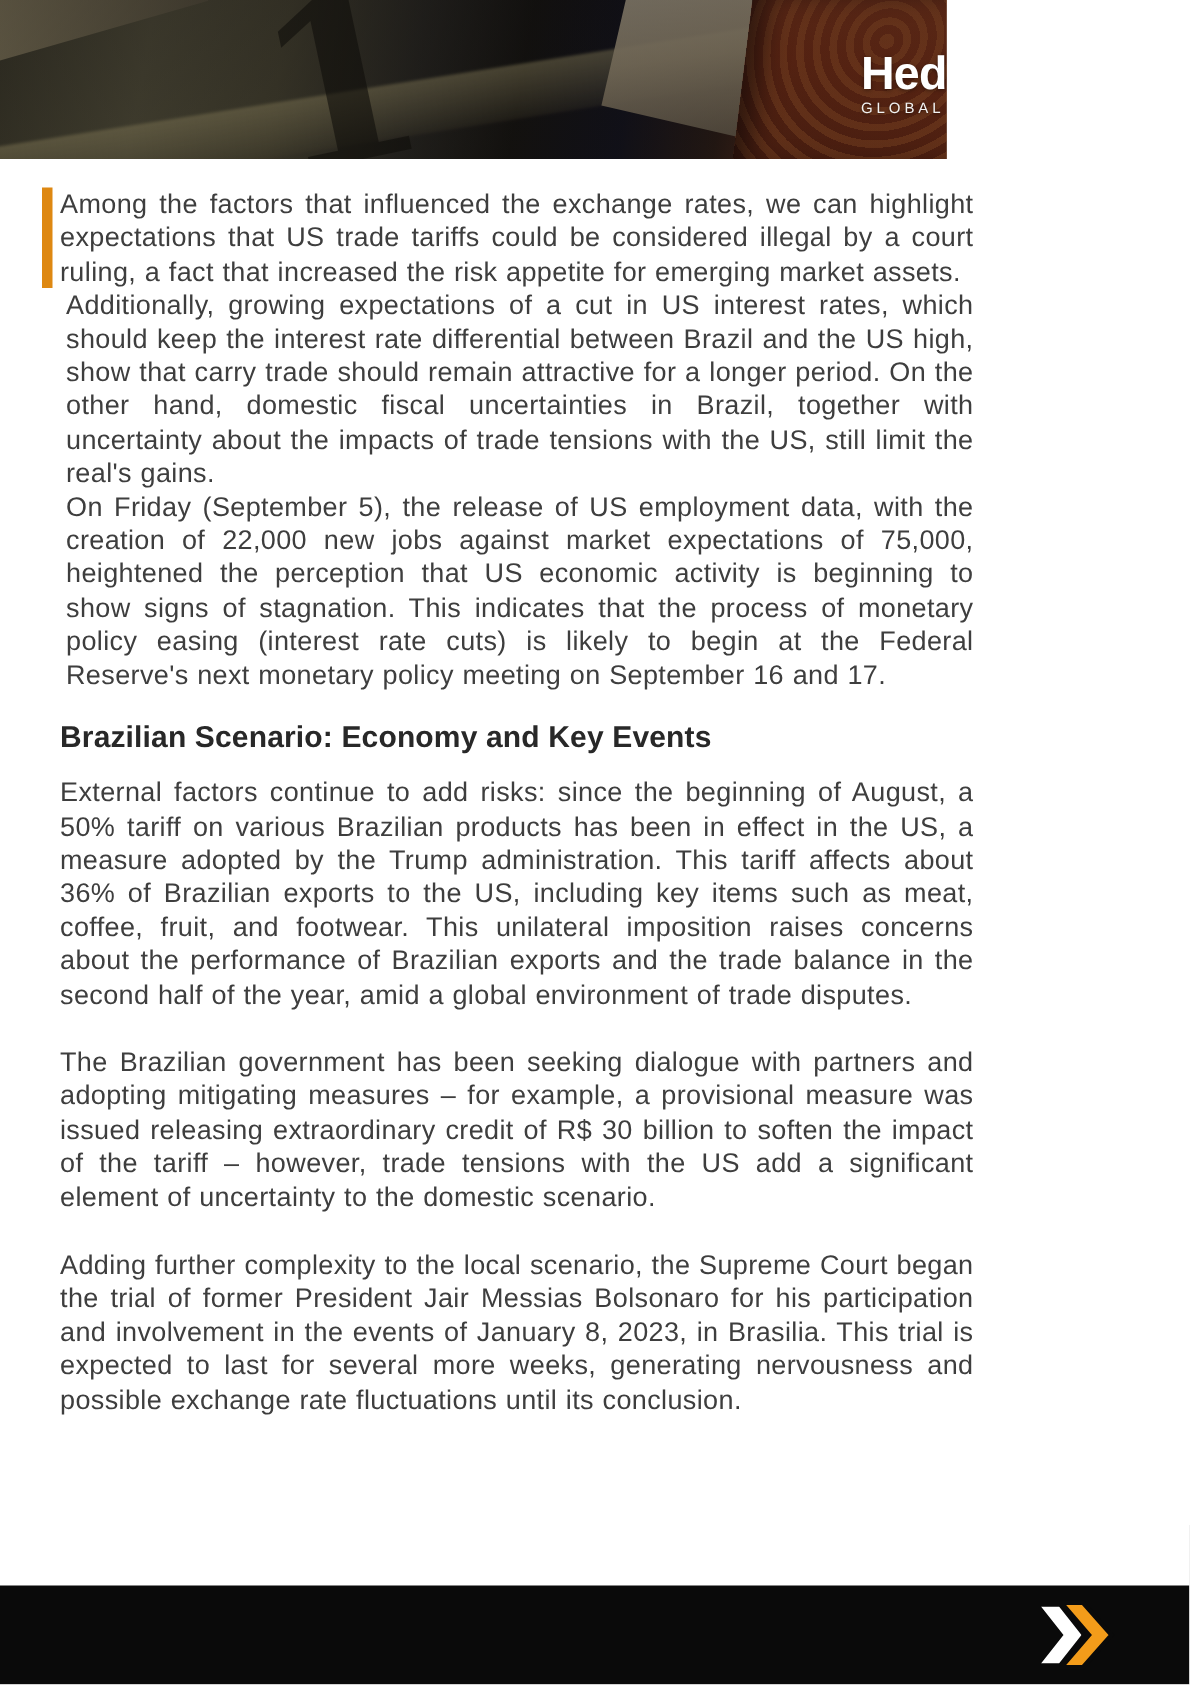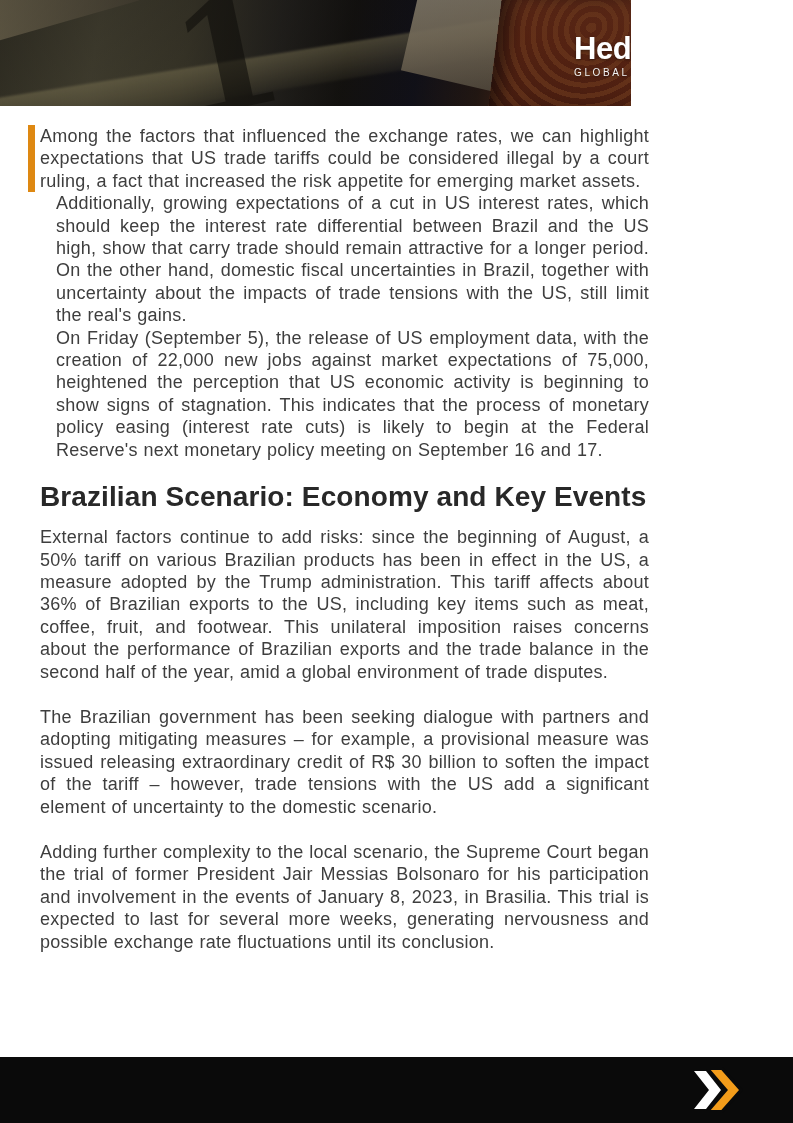--- a/index.html
+++ b/index.html
@@ -107,24 +107,24 @@
     letter-spacing: 0.25px;
     word-spacing: 0.5px;
     color: #3e3e3e;
     text-align: justify;
     margin: 0;
   }
   p.lead {
     border-left: 7px solid #DE8812;
     padding-left: 5px;
   }
-  .intro p.follow { margin-left: 28px; }
+  .intro p.follow { margin-left: 16px; }
   .section-heading {
     margin: 20px 0 13px 12px;
-    font-size: 28px;
+    font-size: 20px;
     font-weight: bold;
     color: #282828;
     letter-spacing: 0.1px;
   }
   .section p { margin: 0 0 23px 12px; }
 
   
   .footer {
     position: absolute;
     top: 1057px; left: 0;

